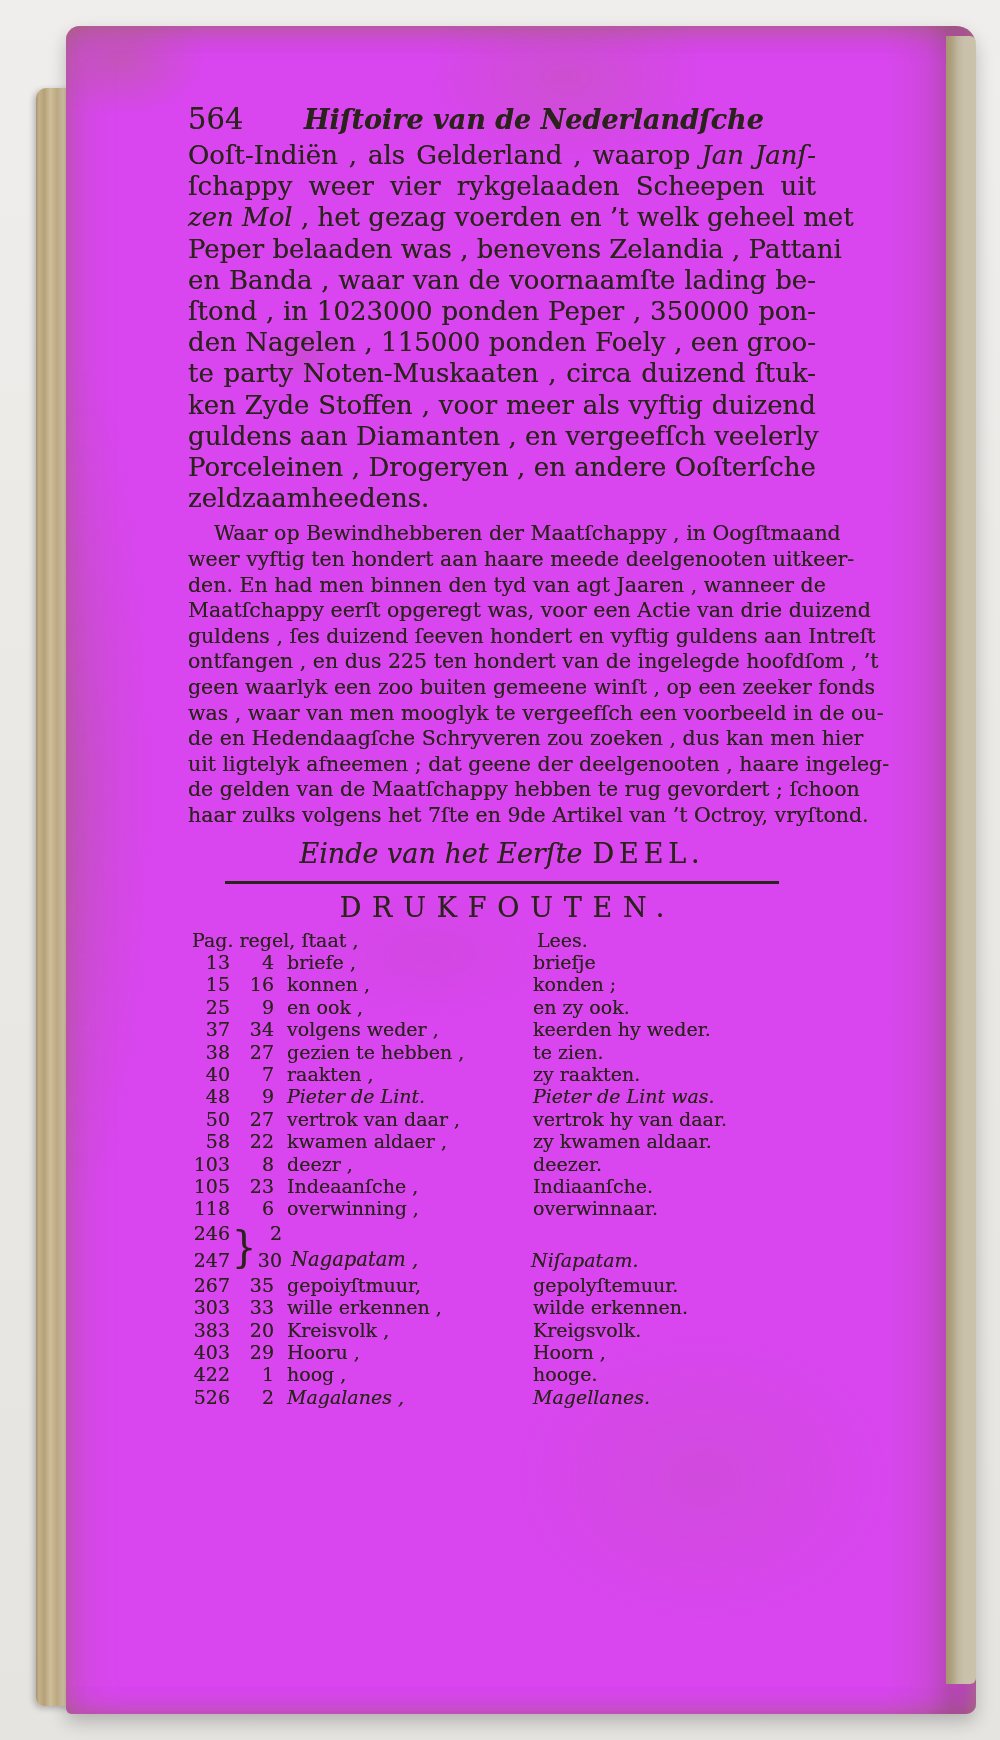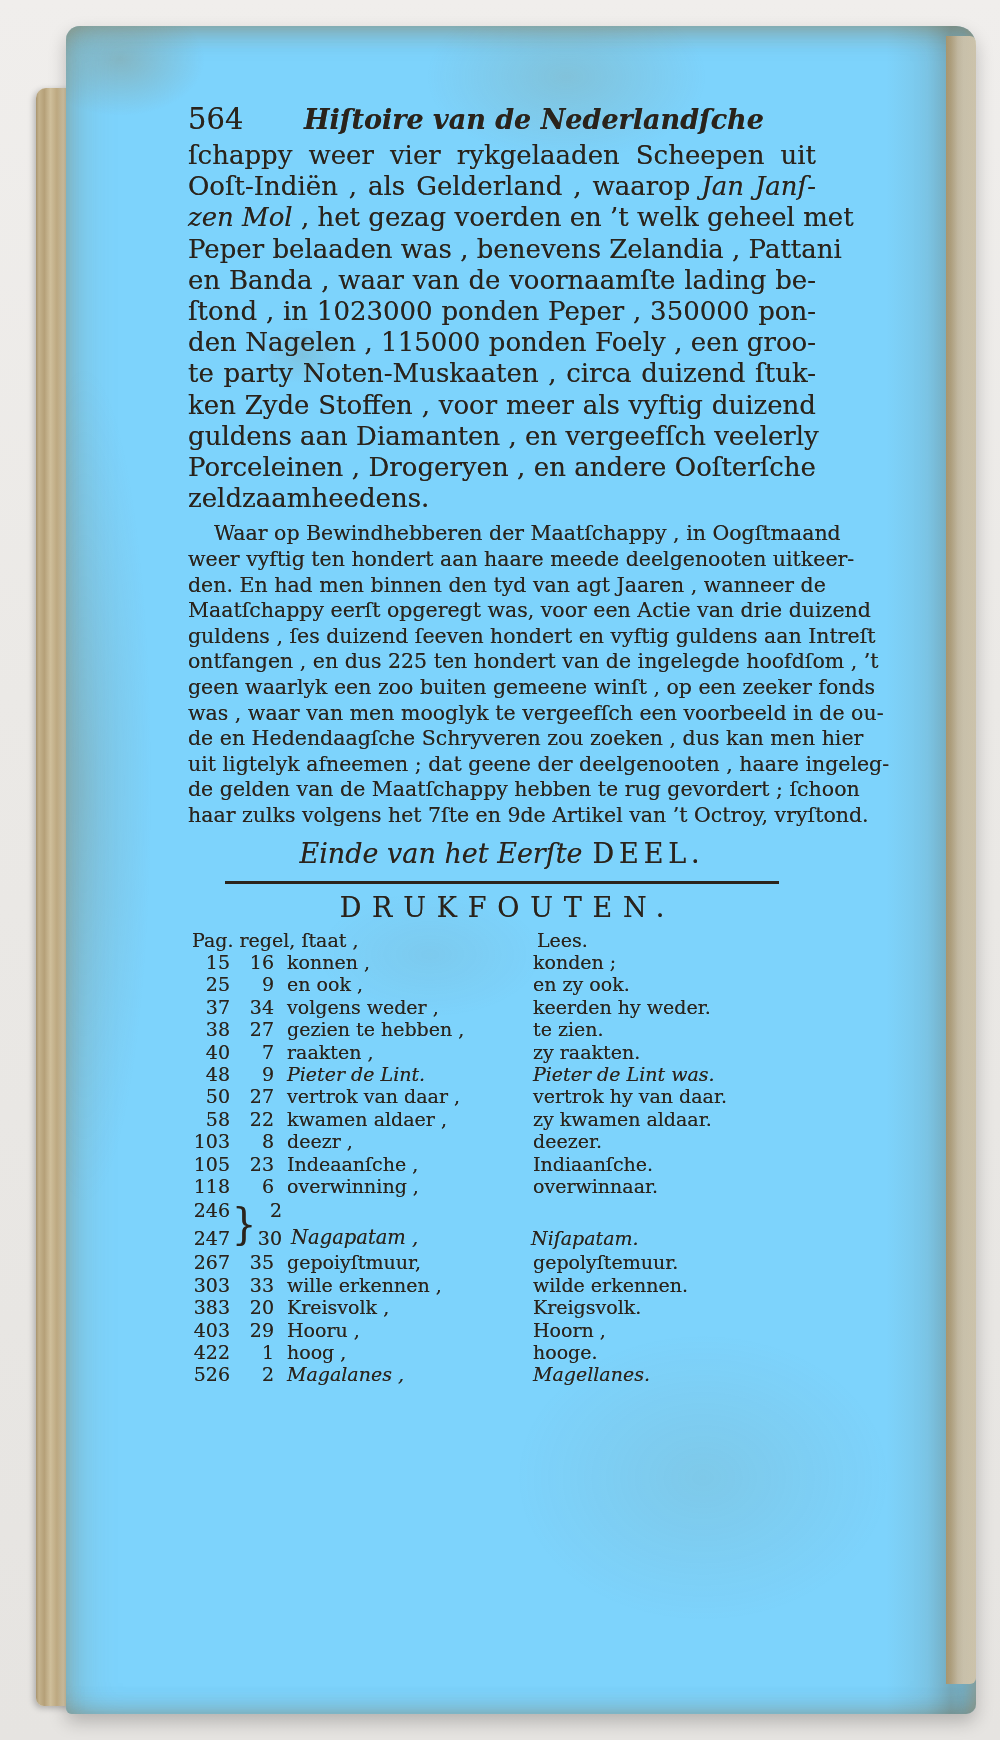--- a/index.html
+++ b/index.html
@@ -17,21 +17,21 @@
     position:absolute;left:36px;top:88px;bottom:34px;width:38px;
     border-radius:10px 0 0 8px;
     background:linear-gradient(90deg,
       #a8946e 0,#c4b28c 8%,#b5a078 22%,#d0c09c 38%,
       #c3ae85 55%,#d6c8a8 72%,#c9b78f 88%,#cfc0a0 100%);
     box-shadow:-2px 2px 6px rgba(0,0,0,.25);
   }
   
   .page{
     position:absolute;left:66px;top:26px;right:24px;bottom:26px;
-    background:#7dd3fc;
+    background:#d946ef;
     border-radius:14px 20px 10px 6px;
     box-shadow:
       0 8px 18px rgba(0,0,0,.22),
       inset 0 16px 26px -12px rgba(148,120,72,.5),
       inset 0 -14px 22px -12px rgba(140,115,70,.35),
       inset 26px 0 46px -24px rgba(135,110,65,.4),
       inset -34px 0 44px -20px rgba(120,95,55,.38);
   }
   
   .next-page{
@@ -103,22 +103,22 @@
     <div class="stains"></div>
 
     <div class="content">
 
       <div class="pagehead">
         <span class="folio">564</span>
         <span class="running-title">Hiſtoire van de Nederlandſche</span>
       </div>
 
       <div class="para1">
+          <div class="tline"><span>Ooſt-Indiën , als Gelderland , waarop </span><span class="it">Jan Janſ-</span></div>
           <div class="tline"><span>ſchappy weer vier rykgelaaden Scheepen uit</span></div>
-          <div class="tline"><span>Ooſt-Indiën , als Gelderland , waarop </span><span class="it">Jan Janſ-</span></div>
           <div class="tline"><span class="it">zen Mol</span><span> , het gezag voerden en ’t welk geheel met</span></div>
           <div class="tline"><span>Peper belaaden was , benevens Zelandia , Pattani</span></div>
           <div class="tline"><span>en Banda , waar van de voornaamſte lading be-</span></div>
           <div class="tline"><span>ſtond , in 1023000 ponden Peper , 350000 pon-</span></div>
           <div class="tline"><span>den Nagelen , 115000 ponden Foely , een groo-</span></div>
           <div class="tline"><span>te party Noten-Muskaaten , circa duizend ſtuk-</span></div>
           <div class="tline"><span>ken Zyde Stoffen , voor meer als vyftig duizend</span></div>
           <div class="tline"><span>guldens aan Diamanten , en vergeefſch veelerly</span></div>
           <div class="tline"><span>Porceleinen , Drogeryen , en andere Ooſterſche</span></div>
           <div class="tline"><span>zeldzaamheedens.</span></div>
@@ -148,20 +148,26 @@
       <div class="ef-title">DRUKFOUTEN.</div>
 
       <div class="etable">
         <div class="ehead">
           <span class="hleft">Pag. regel, ſtaat ,</span>
           <span class="hright">Lees.</span>
         </div>
 
         <div>
             <div class="erow">
+              <span class="pag">13</span>
+              <span class="regel">4</span>
+              <span class="staat">briefe ,</span>
+              <span class="lees">briefje</span>
+            </div>
+            <div class="erow">
               <span class="pag">15</span>
               <span class="regel">16</span>
               <span class="staat">konnen ,</span>
               <span class="lees">konden ;</span>
             </div>
             <div class="erow">
               <span class="pag">25</span>
               <span class="regel">9</span>
               <span class="staat">en ook ,</span>
               <span class="lees">en zy ook.</span>

